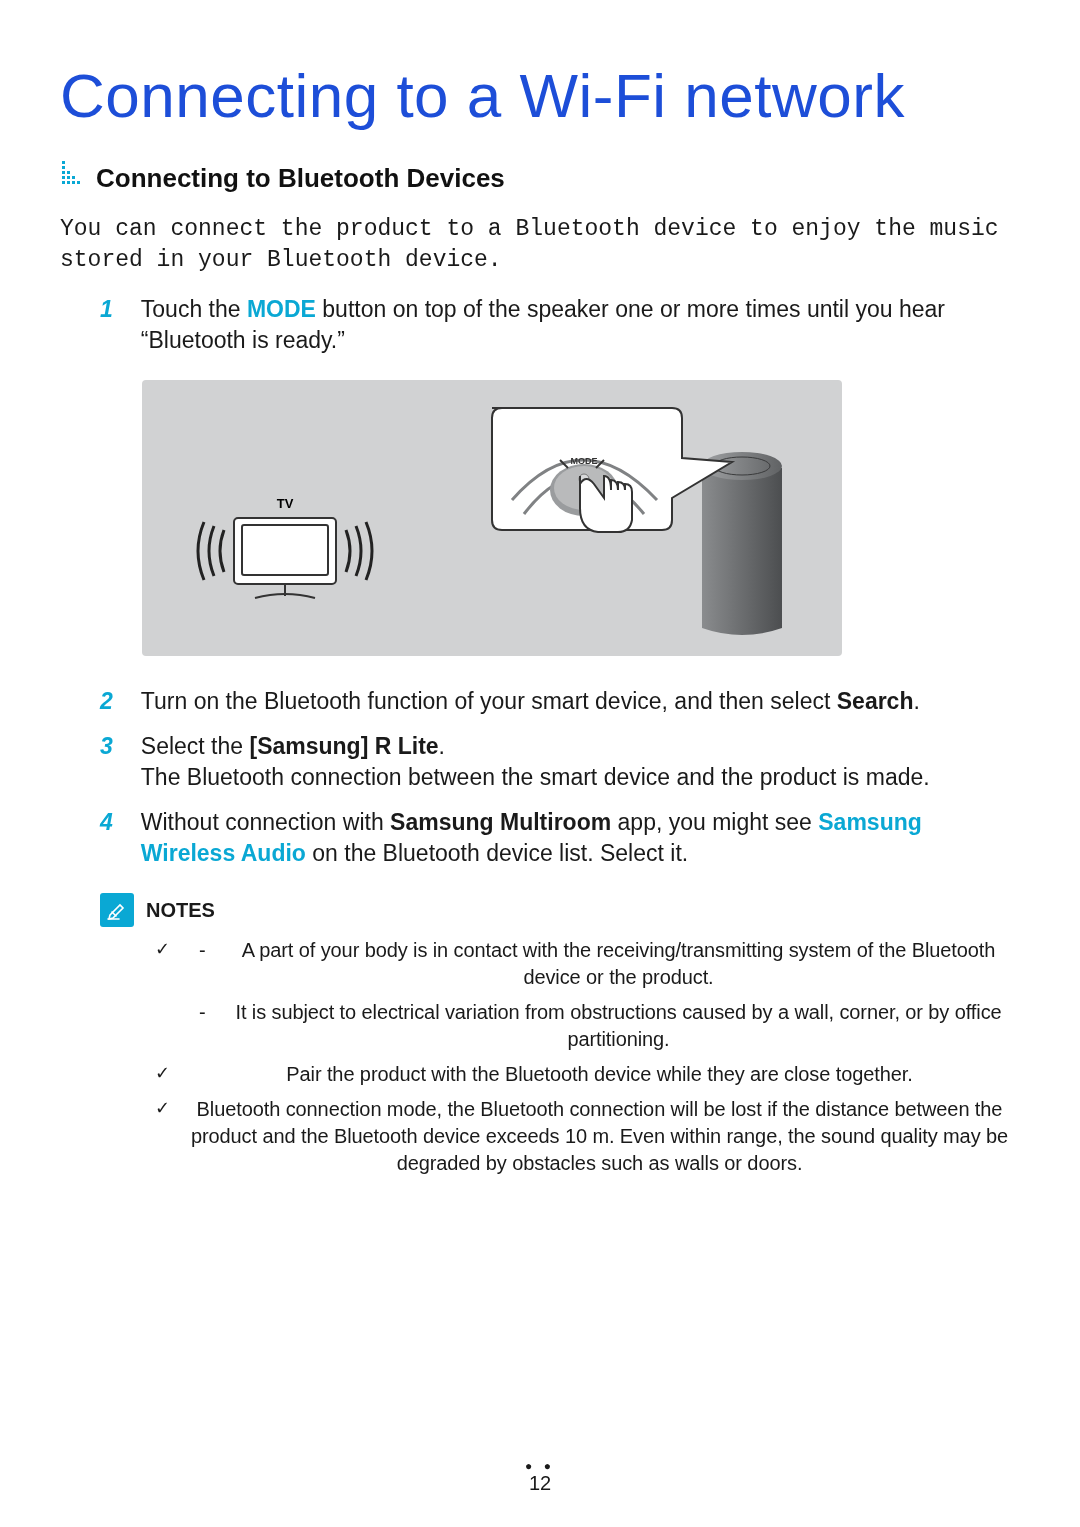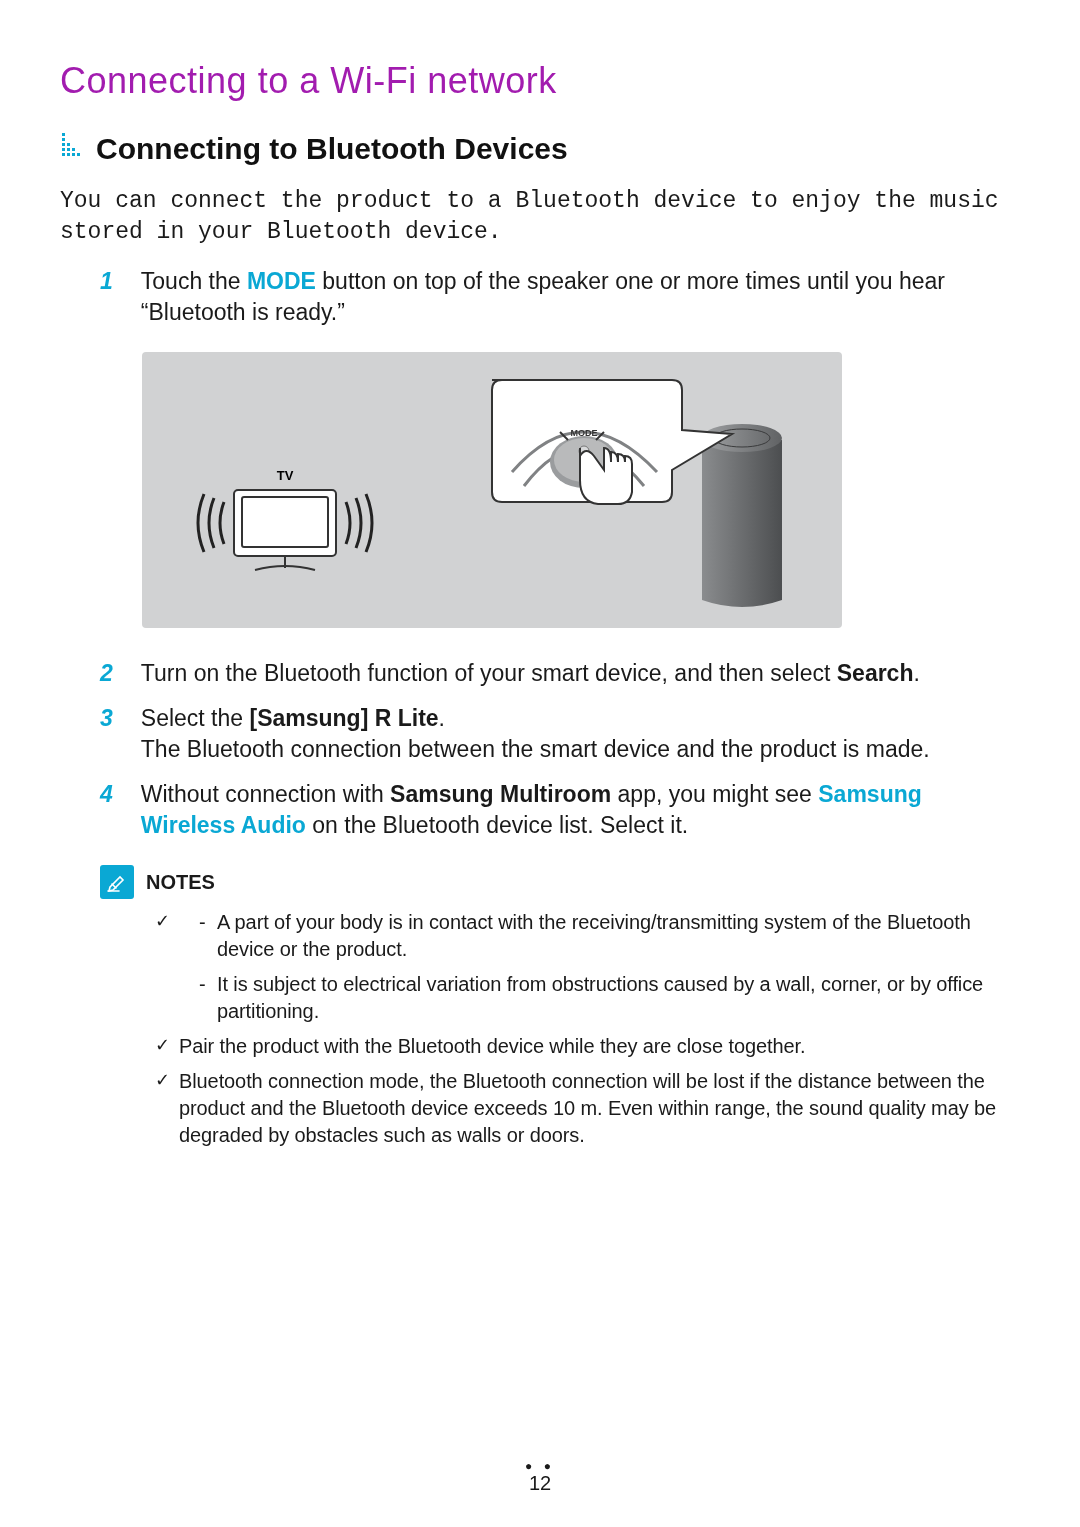--- a/index.html
+++ b/index.html
@@ -13,33 +13,33 @@
     padding: 60px 60px 30px 60px;
     font-family: Arial, Helvetica, sans-serif;
     color: var(--text);
     width: 1080px;
     height: 1527px;
     position: relative;
     background: #fff;
   }
   h1.page-title {
     font-weight: 200;
-    font-size: 36px;
+    font-size: 62px;
     margin: 0 0 30px 0;
     letter-spacing: 0.5px;
-    color: #a21caf;
+    color: #1d4ed8;
   }
   .section-heading {
     display: flex;
     align-items: baseline;
     gap: 12px;
     margin-bottom: 20px;
   }
   .section-heading h2 {
-    font-size: 30px;
+    font-size: 26px;
     font-weight: 700;
     margin: 0;
     color: #111;
   }
   .intro {
     font-size: 23px;
     line-height: 1.35;
     margin: 0 0 18px 0;
     font-family: Liberation Mono, monospace;
   }
@@ -80,20 +80,21 @@
     border-radius: 4px;
     position: relative;
     overflow: hidden;
   }
   .diagram svg { display: block; }
 
   
   .notes-block {
     margin-left: 40px;
     margin-top: 16px;
+    text-align: center;
   }
   .notes-header {
     display: flex;
     align-items: center;
     gap: 12px;
     margin-bottom: 10px;
   }
   .notes-header .note-icon {
     width: 34px;
     height: 34px;

